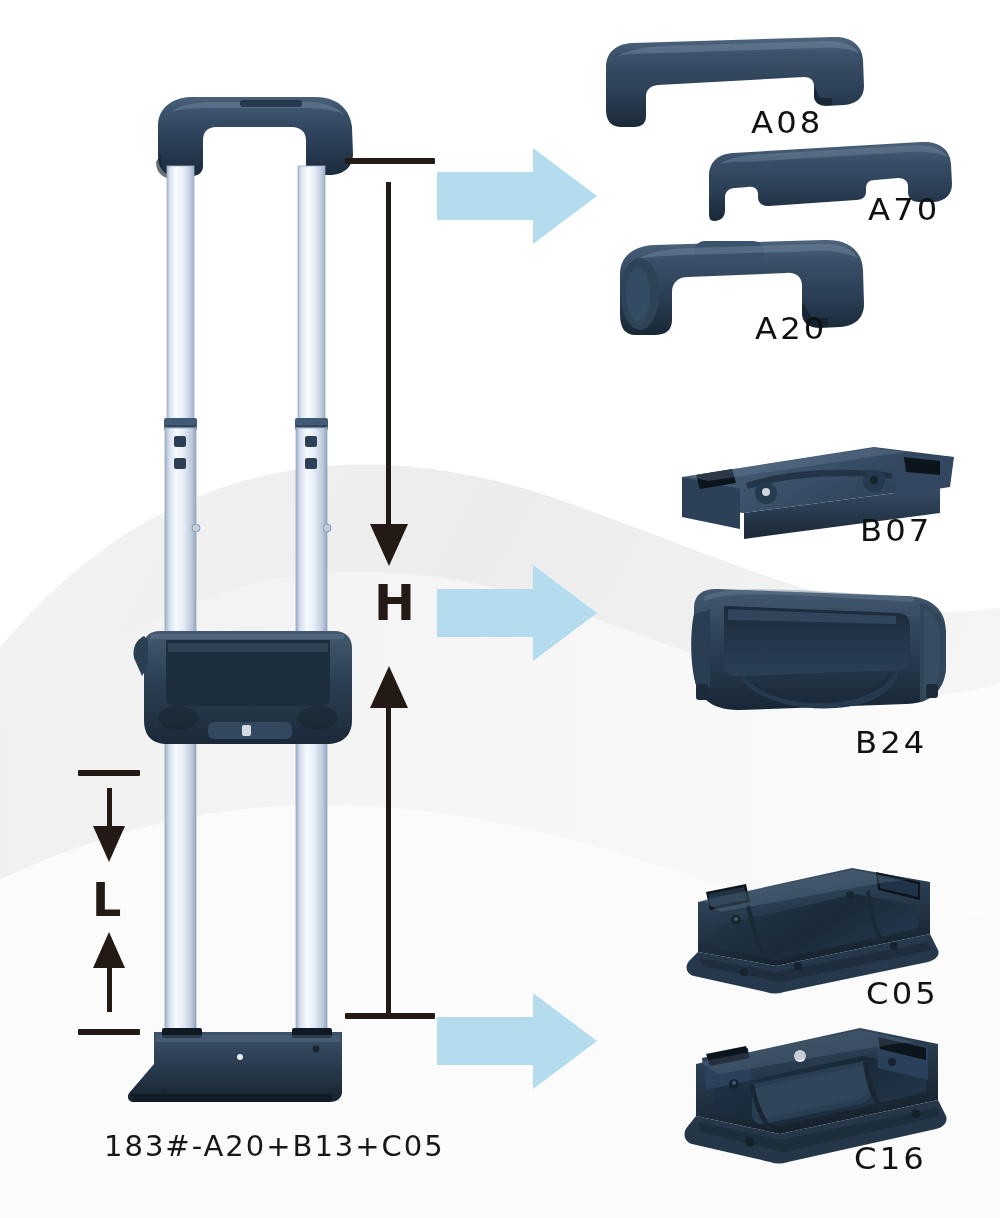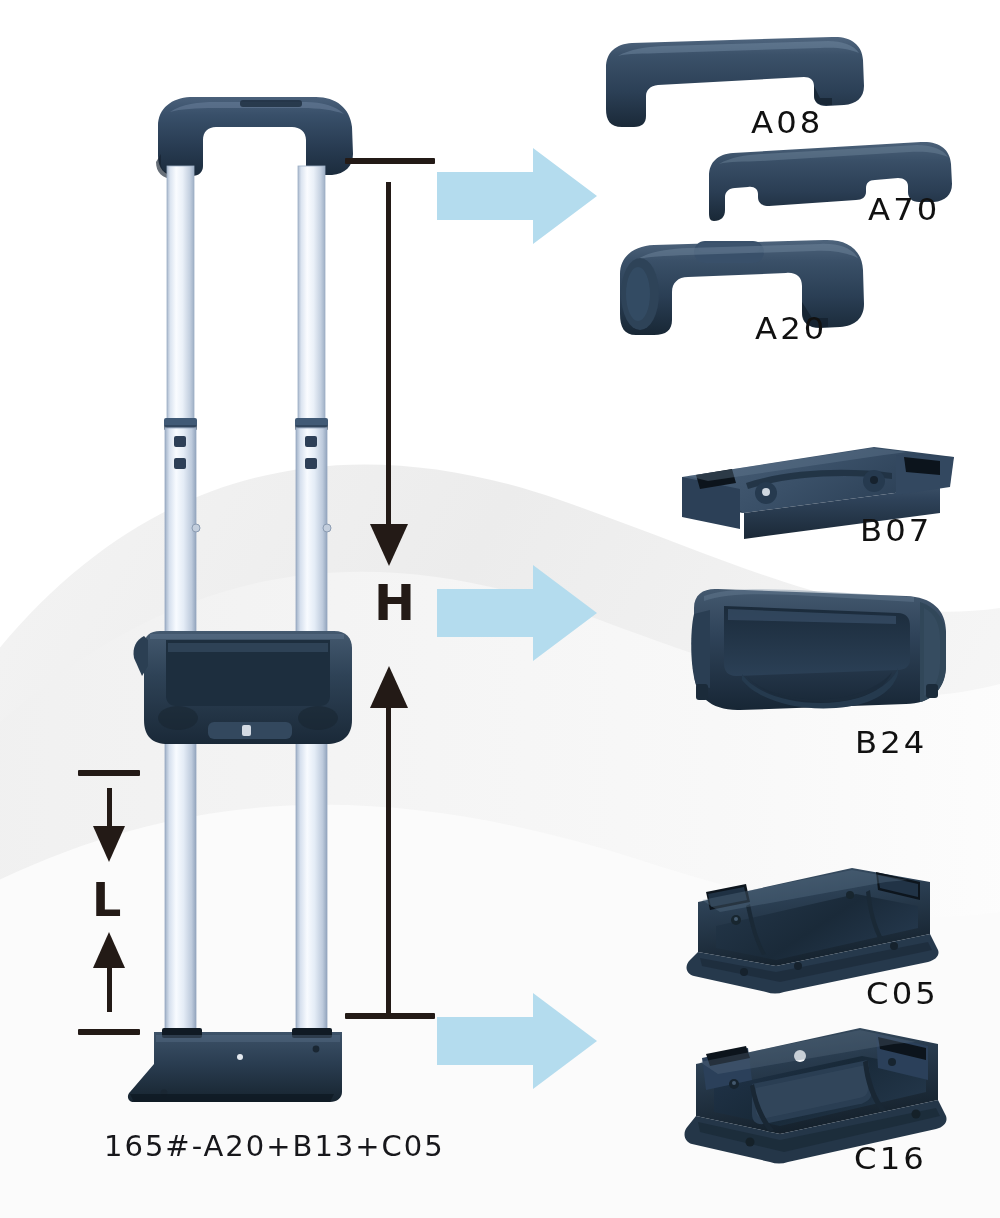--- a/index.html
+++ b/index.html
@@ -456,15 +456,15 @@
     <circle cx="54" cy="62" r="5" fill="#17242f"></circle>
     <circle cx="54" cy="61" r="2" fill="#44596e"></circle>
     <circle cx="212" cy="40" r="4" fill="#17242f"></circle>
     <circle cx="70" cy="120" r="4.5" fill="#152129"></circle>
     <circle cx="236" cy="92" r="4.5" fill="#152129"></circle>
 
     <path d="M20 40 L180 8 L236 20 L214 22 L38 52 Z" fill="#5f7589" opacity="0.3"></path>
   </svg>
   <div class="partlabel big" style="left:854px;top:1140px;">C16</div>
 
-  <div class="model-caption">165#-A20+B13+C05</div>
+  <div class="model-caption">183#-A20+B13+C05</div>
 
 </div>
 
 </body></html>

